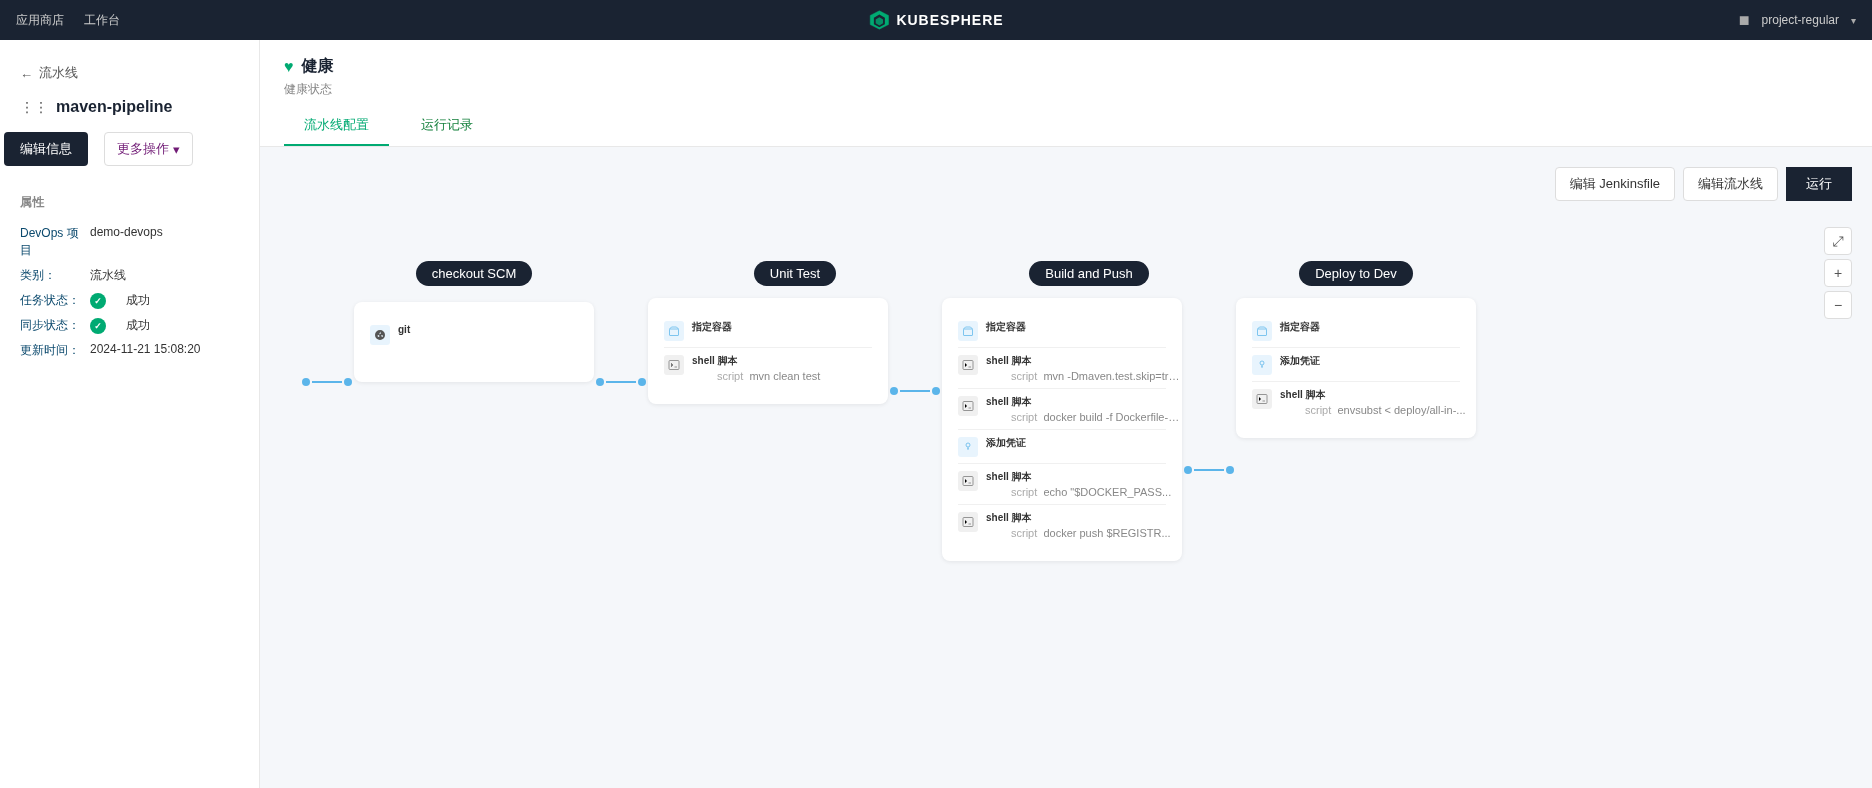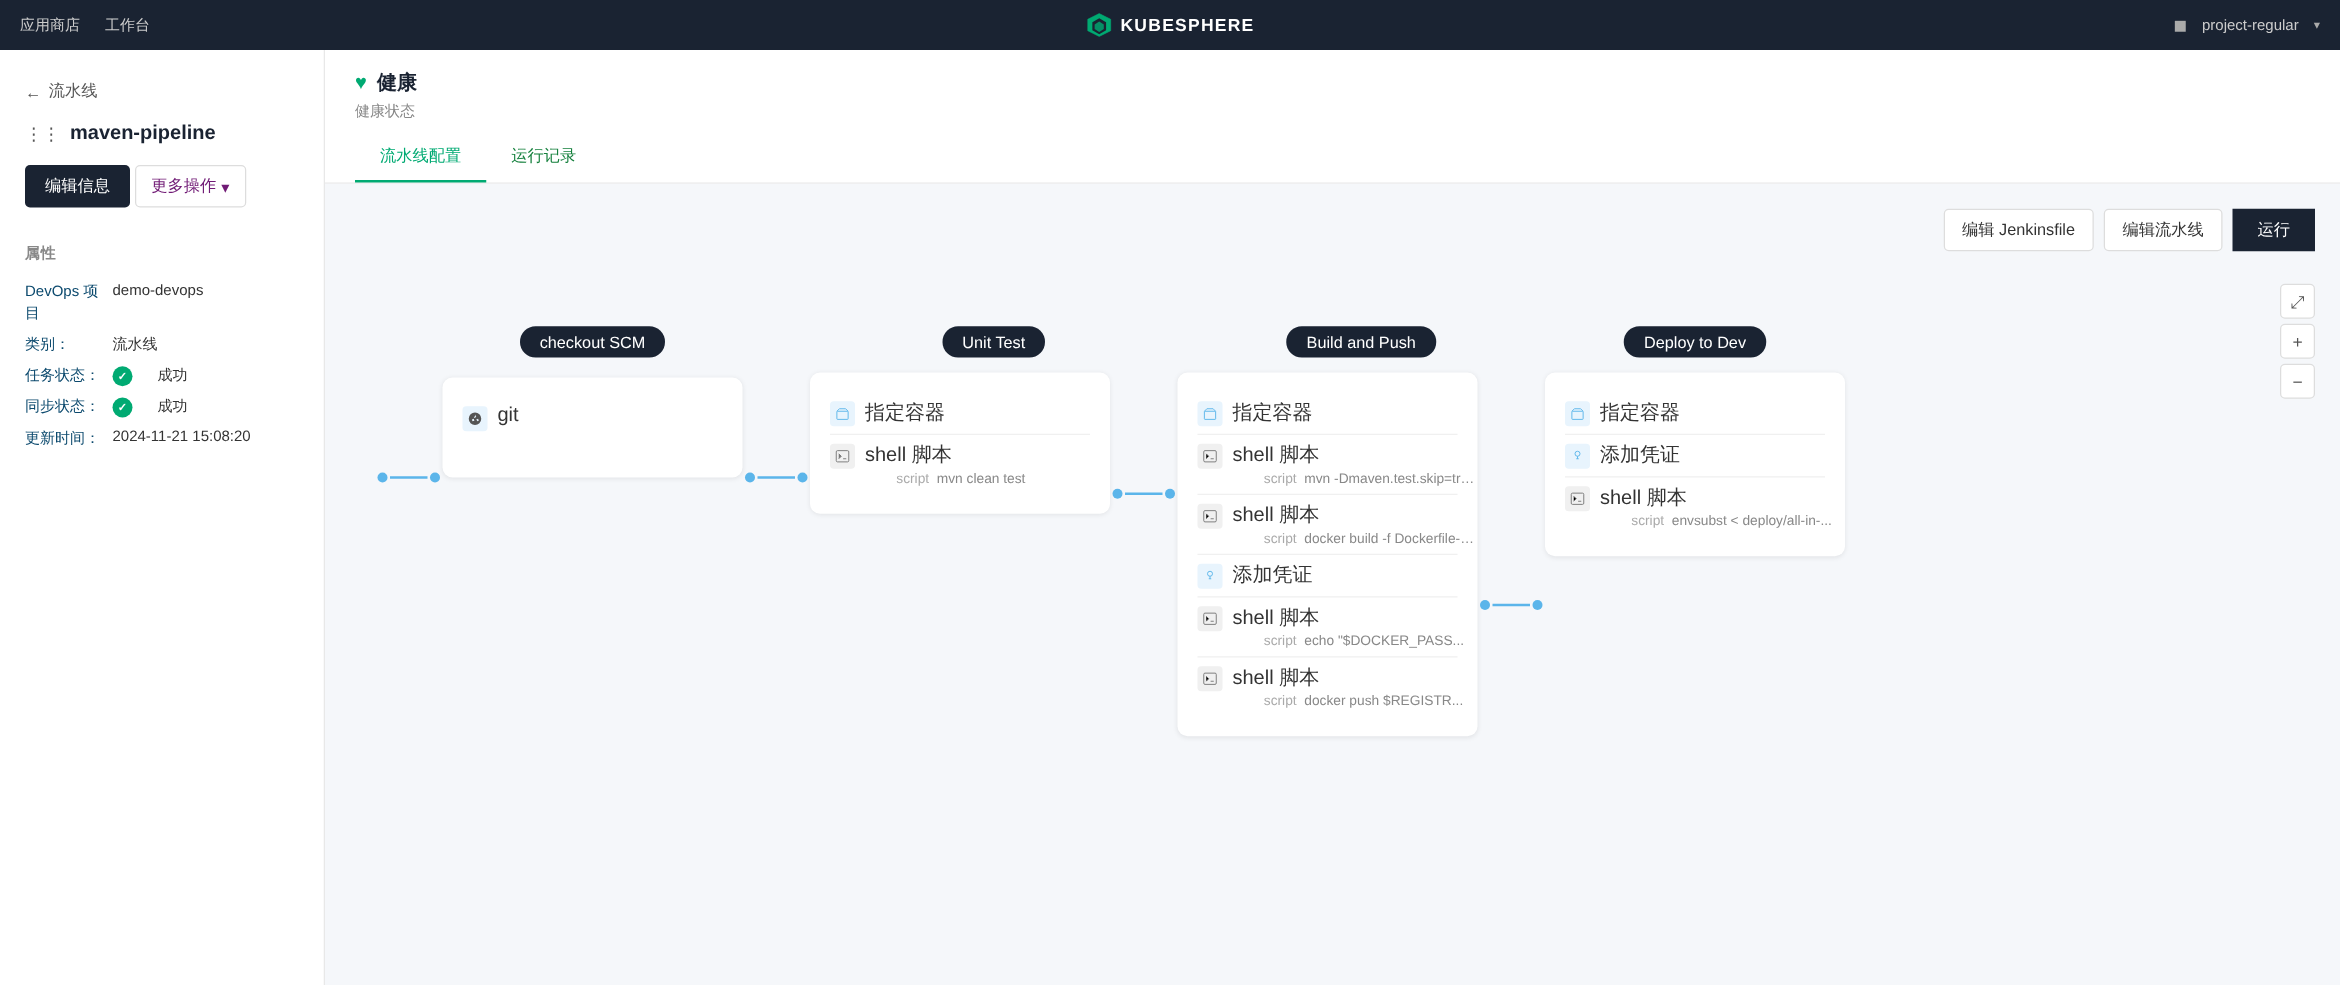--- a/index.html
+++ b/index.html
@@ -33,42 +33,42 @@
       background: #fff;
       border-right: 1px solid #e8e8e8;
       flex-shrink: 0;
       padding: 16px 0;
       overflow-y: auto;
     }
     .sidebar-back { display: flex; align-items: center; gap: 6px; padding: 8px 20px; color: #555; cursor: pointer; font-size: 13px; }
     .sidebar-title { padding: 8px 20px 16px; display: flex; align-items: center; gap: 8px; }
     .sidebar-title-icon { color: #555; font-size: 14px; }
     .sidebar-title-text { font-size: 16px; font-weight: 600; color: #1a2332; }
-    .sidebar-actions { padding: 0 20px 16px; display: flex; gap: 4px; }
+    .sidebar-actions { padding: 0 4px 16px; display: flex; gap: 16px; }
     .btn-primary { background: #1a2332; color: #fff; border: none; border-radius: 4px; padding: 7px 16px; font-size: 13px; cursor: pointer; white-space: nowrap; }
     .btn-secondary { background: #fff; color: #701a75; border: 1px solid #ddd; border-radius: 4px; padding: 7px 12px; font-size: 13px; cursor: pointer; display: flex; align-items: center; gap: 4px; }
     .sidebar-section { padding: 12px 20px 0; }
     .section-title { font-size: 12px; color: #888; font-weight: 600; margin-bottom: 10px; letter-spacing: 0.5px; }
     .attr-row { display: flex; padding: 4px 0; font-size: 12px; }
     .attr-label { color: #0c4a6e; width: 70px; flex-shrink: 0; }
     .attr-value { color: #333; flex: 1; }
     .status-badge { display: flex; align-items: center; gap: 20px; }
     .status-dot { width: 16px; height: 16px; border-radius: 50%; background: #00aa72; display: flex; align-items: center; justify-content: center; }
     .status-dot::after { content: '✓'; color: #fff; font-size: 9px; font-weight: bold; }
 
     
     .main-content { flex: 1; overflow: hidden; display: flex; flex-direction: column; }
 
     
     .page-header { background: #fff; padding: 16px 24px 0; border-bottom: 1px solid #e8e8e8; }
     .health-row { display: flex; align-items: center; gap: 8px; margin-bottom: 4px; }
     .health-icon { color: #00aa72; font-size: 16px; }
     .health-title { font-size: 16px; font-weight: 600; color: #1a2332; }
     .health-sub { font-size: 12px; color: #888; margin-bottom: 8px; }
-    .tabs { display: flex; gap: 0; }
+    .tabs { display: flex; gap: 12px; }
     .tab { padding: 10px 20px; font-size: 13px; color: #15803d; cursor: pointer; border-bottom: 2px solid transparent; }
     .tab.active { color: #00aa72; border-bottom: 2px solid #00aa72; font-weight: 500; }
 
     
     .pipeline-canvas {
       flex: 1;
       overflow: auto;
       position: relative;
       background: #f5f7fa;
       padding: 20px;
@@ -124,21 +124,21 @@
       display: flex;
       align-items: center;
       justify-content: center;
       flex-shrink: 0;
       font-size: 10px;
       color: #5bb5ea;
       margin-top: 1px;
     }
 
     .step-content { flex: 1; }
-    .step-name { font-size: 16px; color: #333; font-weight: 400; }
+    .step-name { font-size: 10px; color: #333; font-weight: 700; }
     .step-script { font-size: 11px; color: #888; margin-top: 2px; overflow: hidden; text-overflow: ellipsis; white-space: nowrap; max-width: 170px; margin-left: 25px; }
 
     
     .zoom-controls {
       position: absolute;
       right: 20px;
       top: 80px;
       display: flex;
       flex-direction: column;
       gap: 4px;

